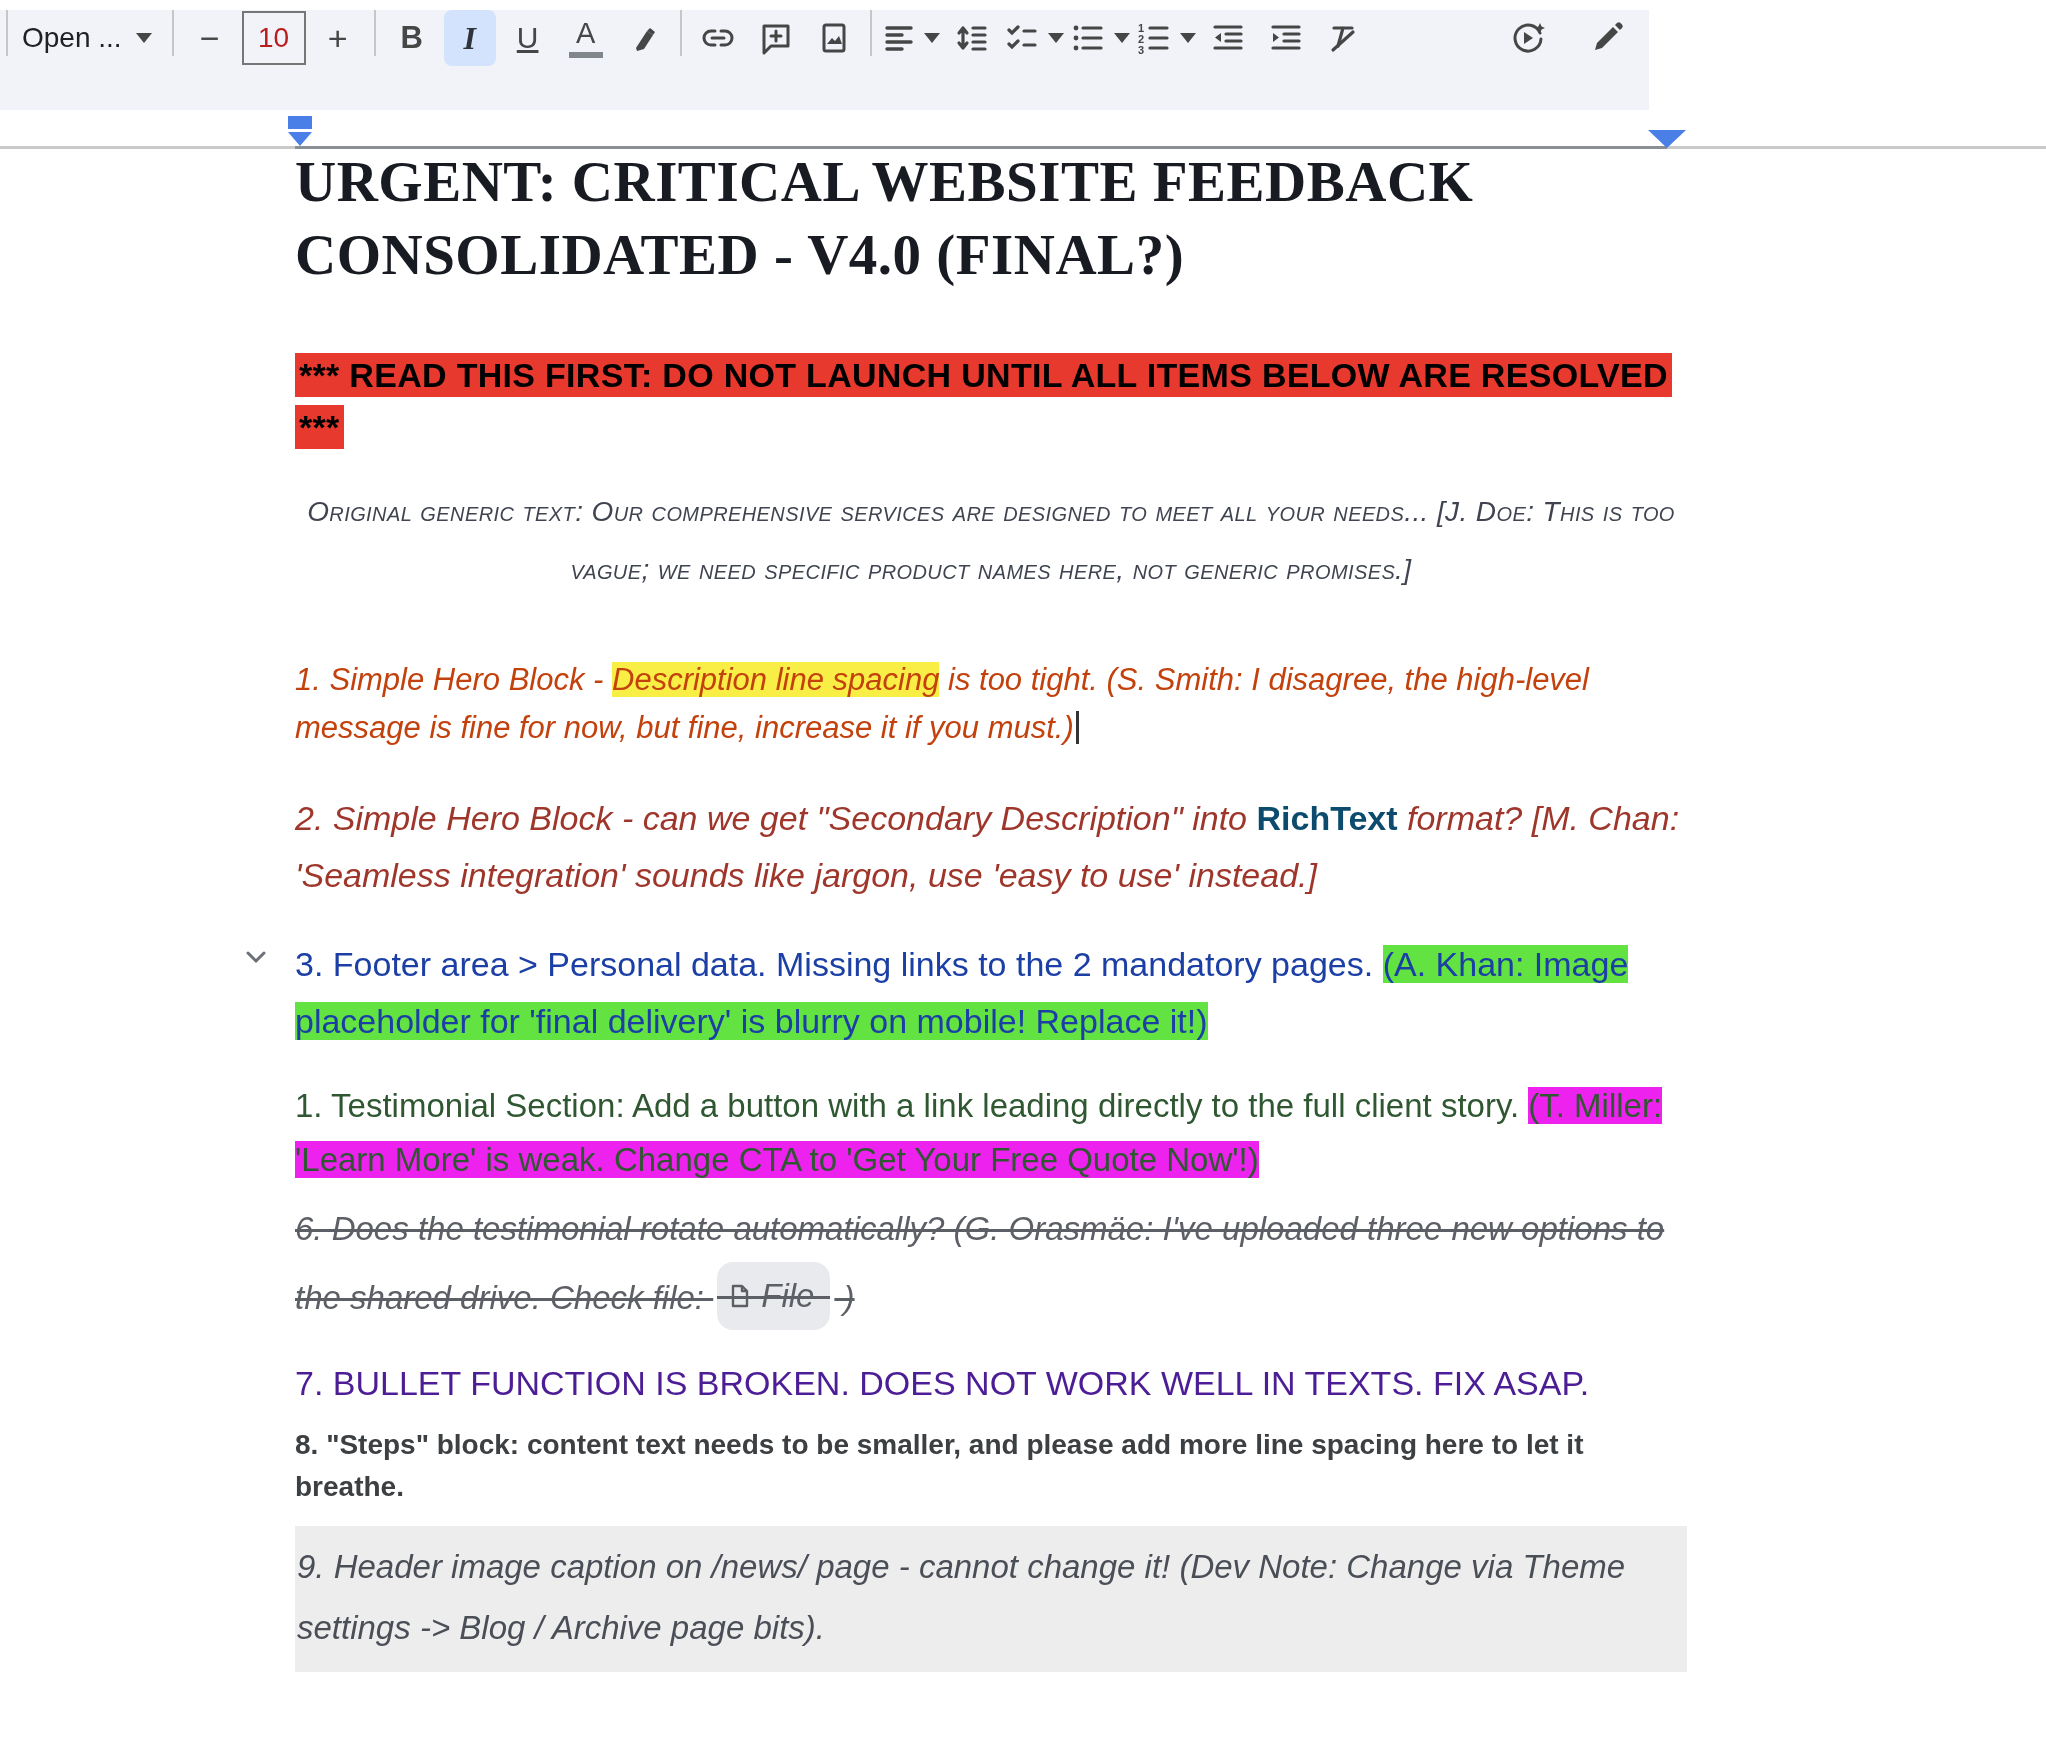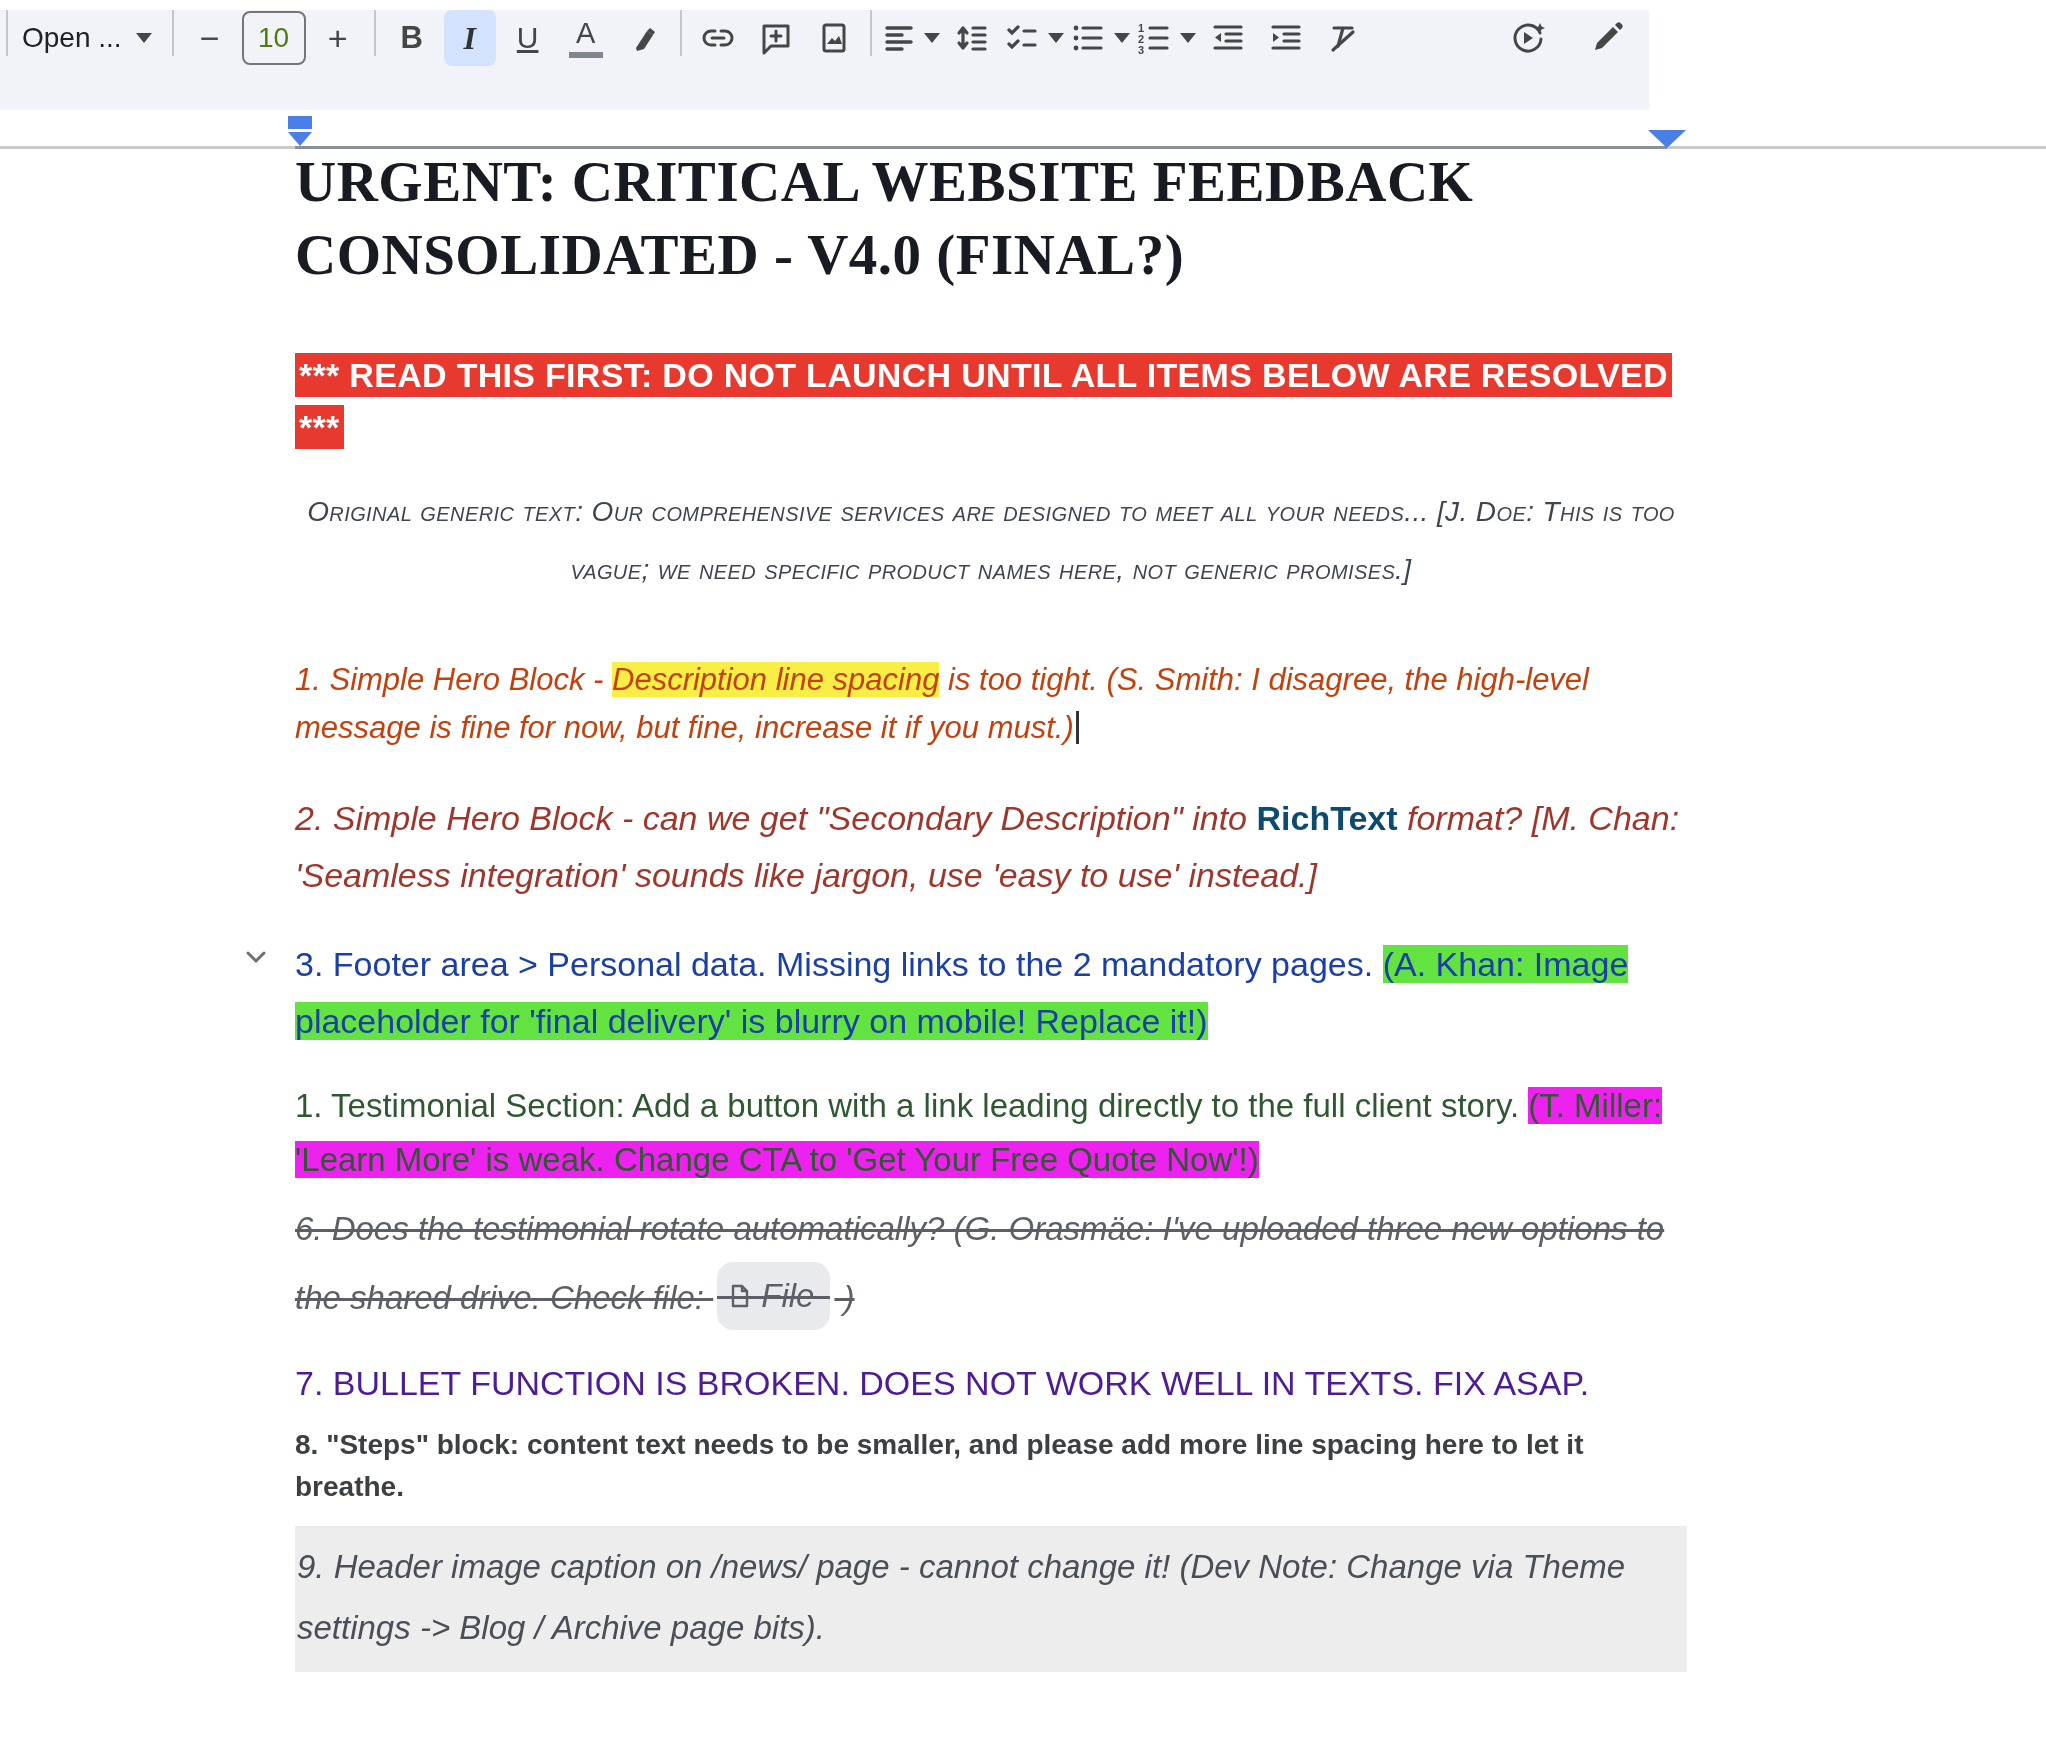--- a/index.html
+++ b/index.html
@@ -17,22 +17,22 @@
     border-radius:8px; color:#444746; cursor:pointer; font-size:30px; background:transparent;
     border:none; position:relative;
   }
   .tb-btn.active { background:#d3e3fd; }
   .tb-divider { width:2px; height:46px; background:#c4c7c5; margin:0 10px; }
   .tb-divider.edge { margin:0 4px 0 0; }
   .tb-dd { display:flex; align-items:center; gap:14px; padding:0 10px; height:56px; border-radius:8px; cursor:pointer; }
   .tb-dd-label { font-size:28px; color:#202124; }
   .caret-down { width:0; height:0; border-left:8px solid transparent; border-right:8px solid transparent; border-top:10px solid #444746; }
   .fs-box {
-    width:64px; height:54px; border:2.5px solid #747775; border-radius:8px;
-    display:flex; align-items:center; justify-content:center; font-size:28px; color:#4d7c0f; background:transparent;
+    width:64px; height:54px; border:2.5px solid #747775; border-radius:0;
+    display:flex; align-items:center; justify-content:center; font-size:28px; color:#b91c1c; background:transparent;
   }
   .glyph-b { font-weight:bold; font-size:31px; }
   .glyph-i { font-style:italic; font-weight:bold; font-family:"Liberation Serif",serif; font-size:32px; color:#30343a; }
   .glyph-u { text-decoration:underline; font-size:30px; }
   .glyph-a { font-size:29px; line-height:1; display:flex; flex-direction:column; align-items:center; gap:4px; }
   .glyph-a .bar { width:34px; height:6px; background:#80868b; }
   .pmop { font-size:34px; color:#444746; }
   .tb-right { margin-left:auto; display:flex; align-items:center; gap:28px; padding-right:10px; }
   .tb-icon-svg { display:block; }
 
@@ -45,21 +45,21 @@
   .marker-right { position:absolute; left:1648px; top:130px; width:0; height:0;
     border-left:19px solid transparent; border-right:19px solid transparent; border-top:18px solid #4a7fe8; }
 
   
   .doc { position:absolute; top:150px; left:295px; width:1392px; }
   .para { position:relative; }
 
   .p-title { font-family:"Liberation Serif", serif; font-weight:bold; color:#181b22;
     font-size:57px; line-height:1.28; letter-spacing:0.5px; margin-top:-4px; }
   .p-banner { margin-top:58px; font-size:34px; font-weight:bold; line-height:1.52; letter-spacing:0.3px; }
-  .r-banner { background:#e8392e; color:#ffffff; padding:3px 4px; box-decoration-break:clone; }
+  .r-banner { background:#e8392e; color:#000000; padding:3px 4px; box-decoration-break:clone; }
   .p-smallcaps { margin-top:30px; text-align:center; font-style:italic; font-variant:small-caps;
     color:#3f4450; font-size:28px; line-height:2.05; letter-spacing:0.4px; }
   .p-item1 { margin-top:58px; font-style:italic; color:#c2410c; font-size:31px; line-height:1.55; }
   .r-hl-yellow { background:#f9ee46; }
   .p-item2 { margin-top:38px; font-style:italic; color:#9e362b; font-size:34px; line-height:1.68; }
   .r-richtext { font-style:normal; font-weight:bold; color:#0c4a6e; }
   .p-item3 { margin-top:32px; color:#1b3fa5; font-size:34px; line-height:1.68; }
   .r-hl-green { background:#63e342; }
   .chev { position:absolute; left:-52px; top:8px; width:26px; height:26px; }
   .chev svg { display:block; }

